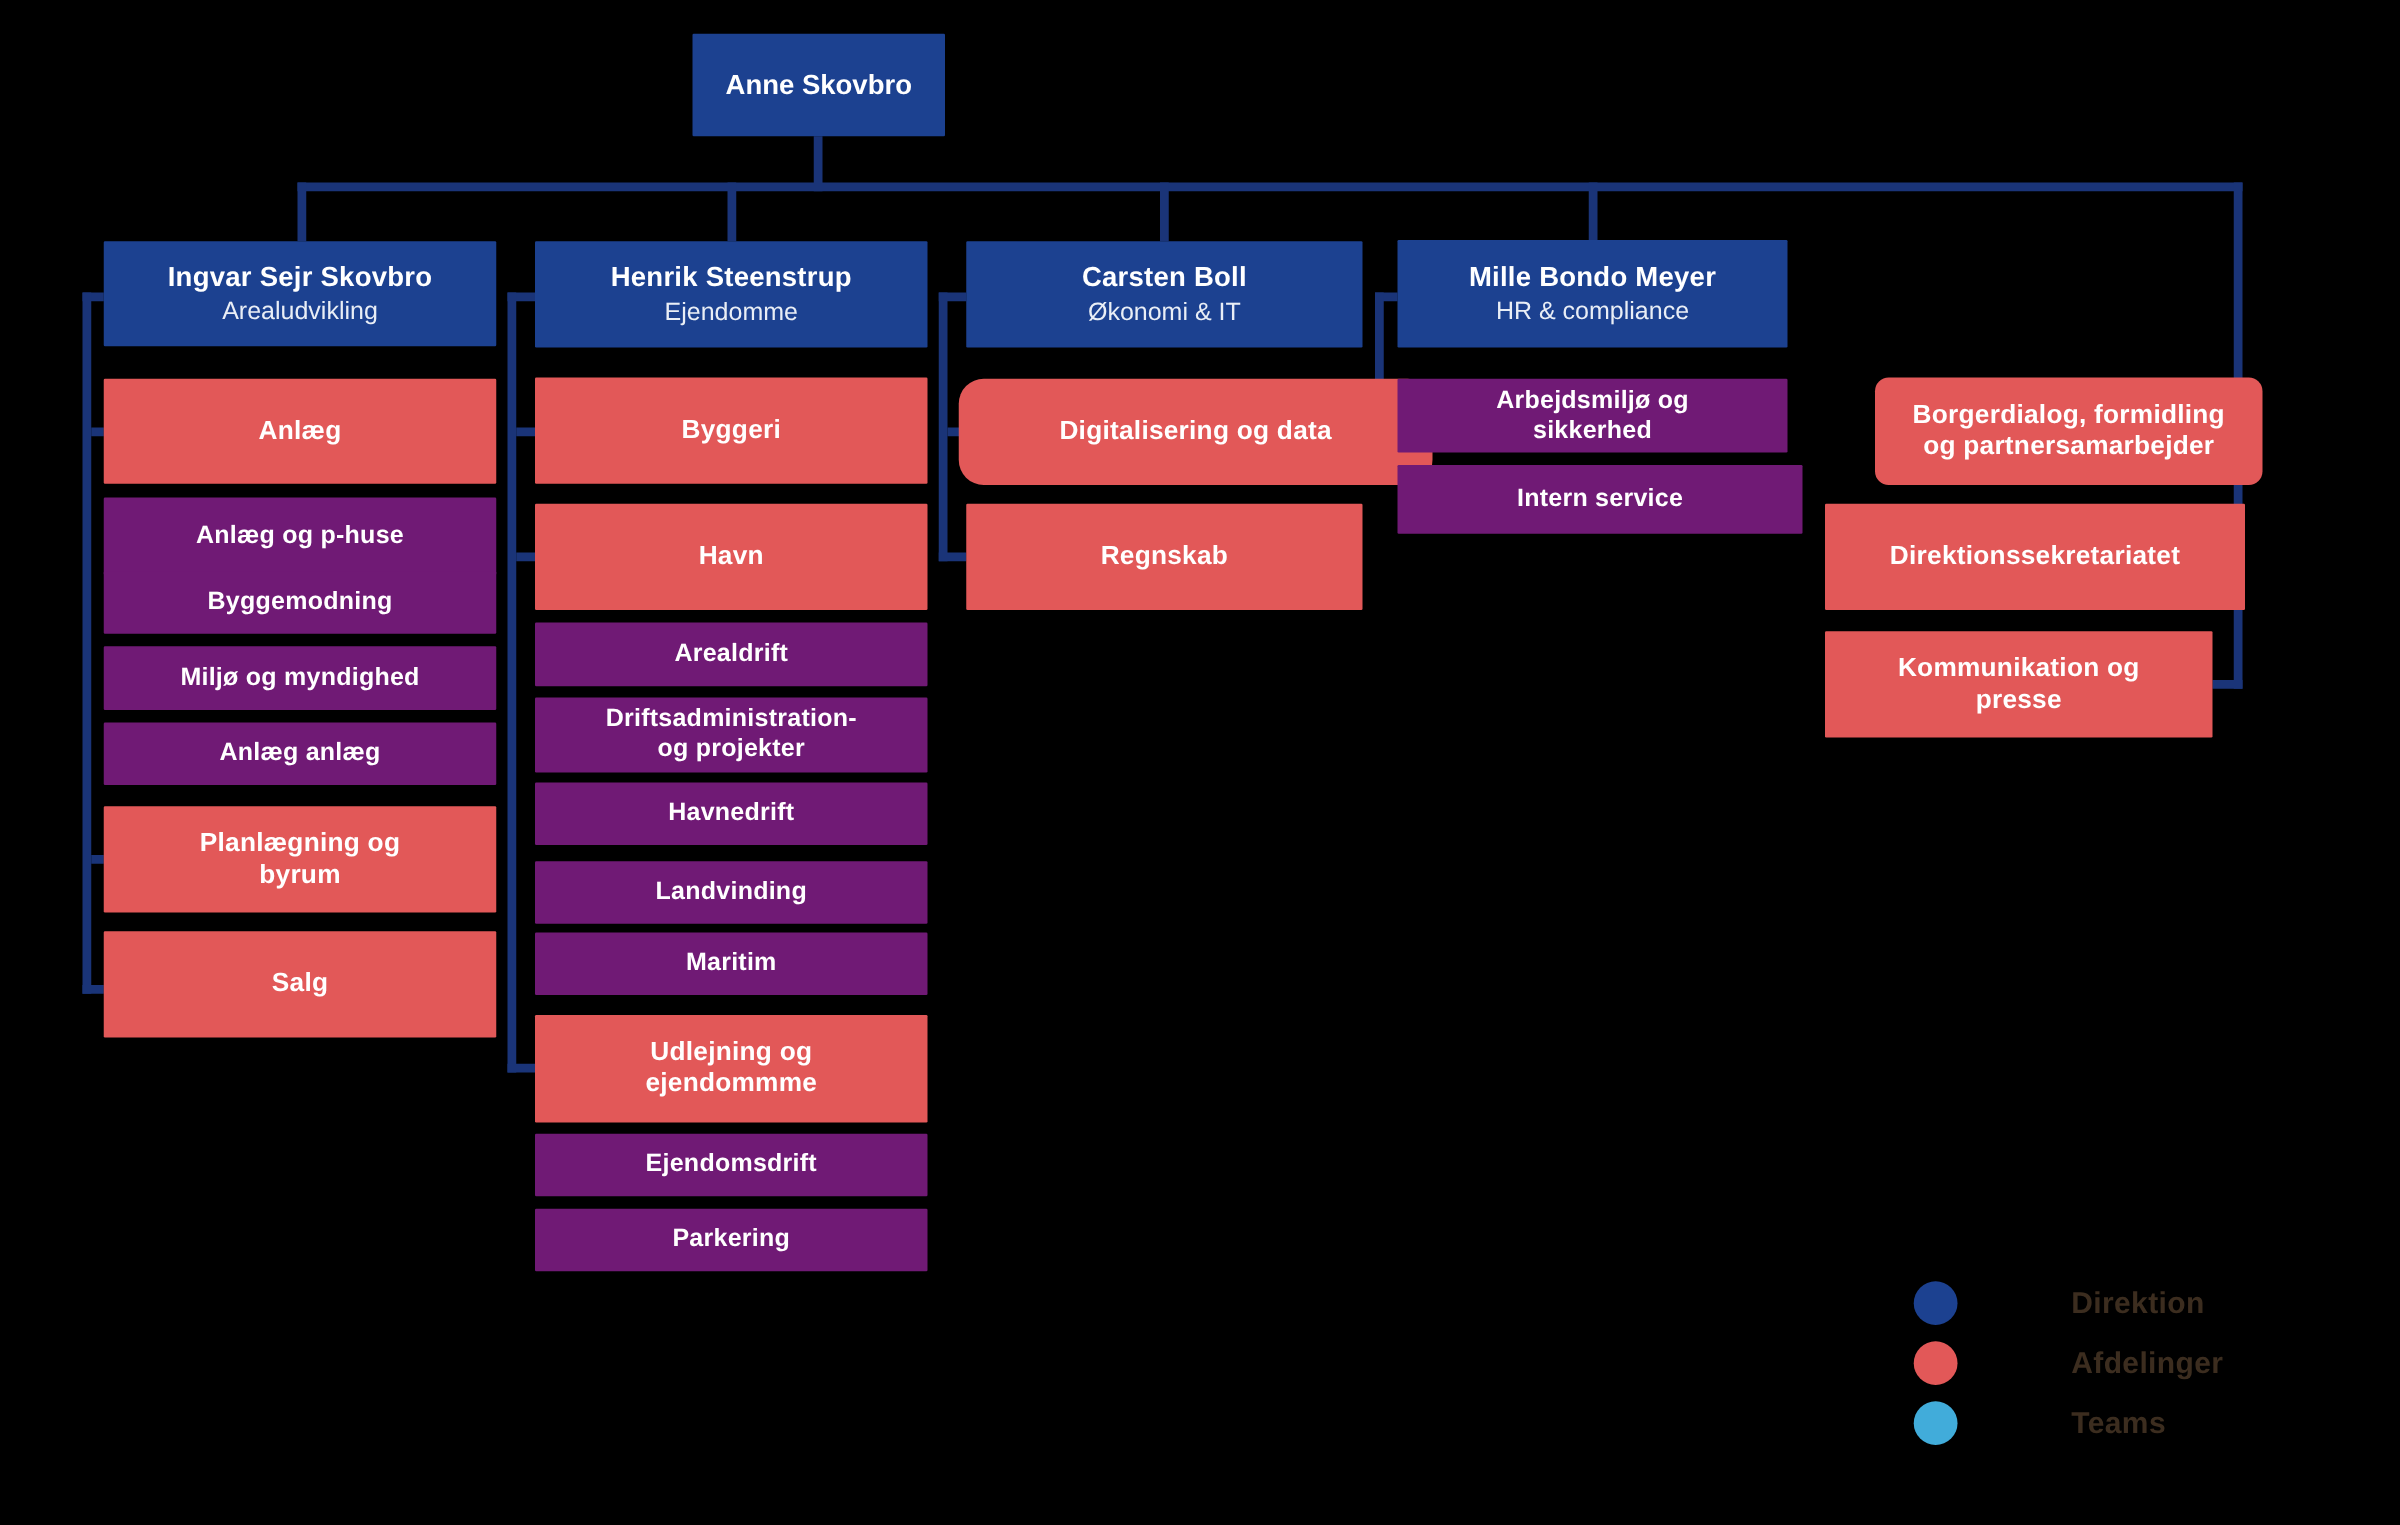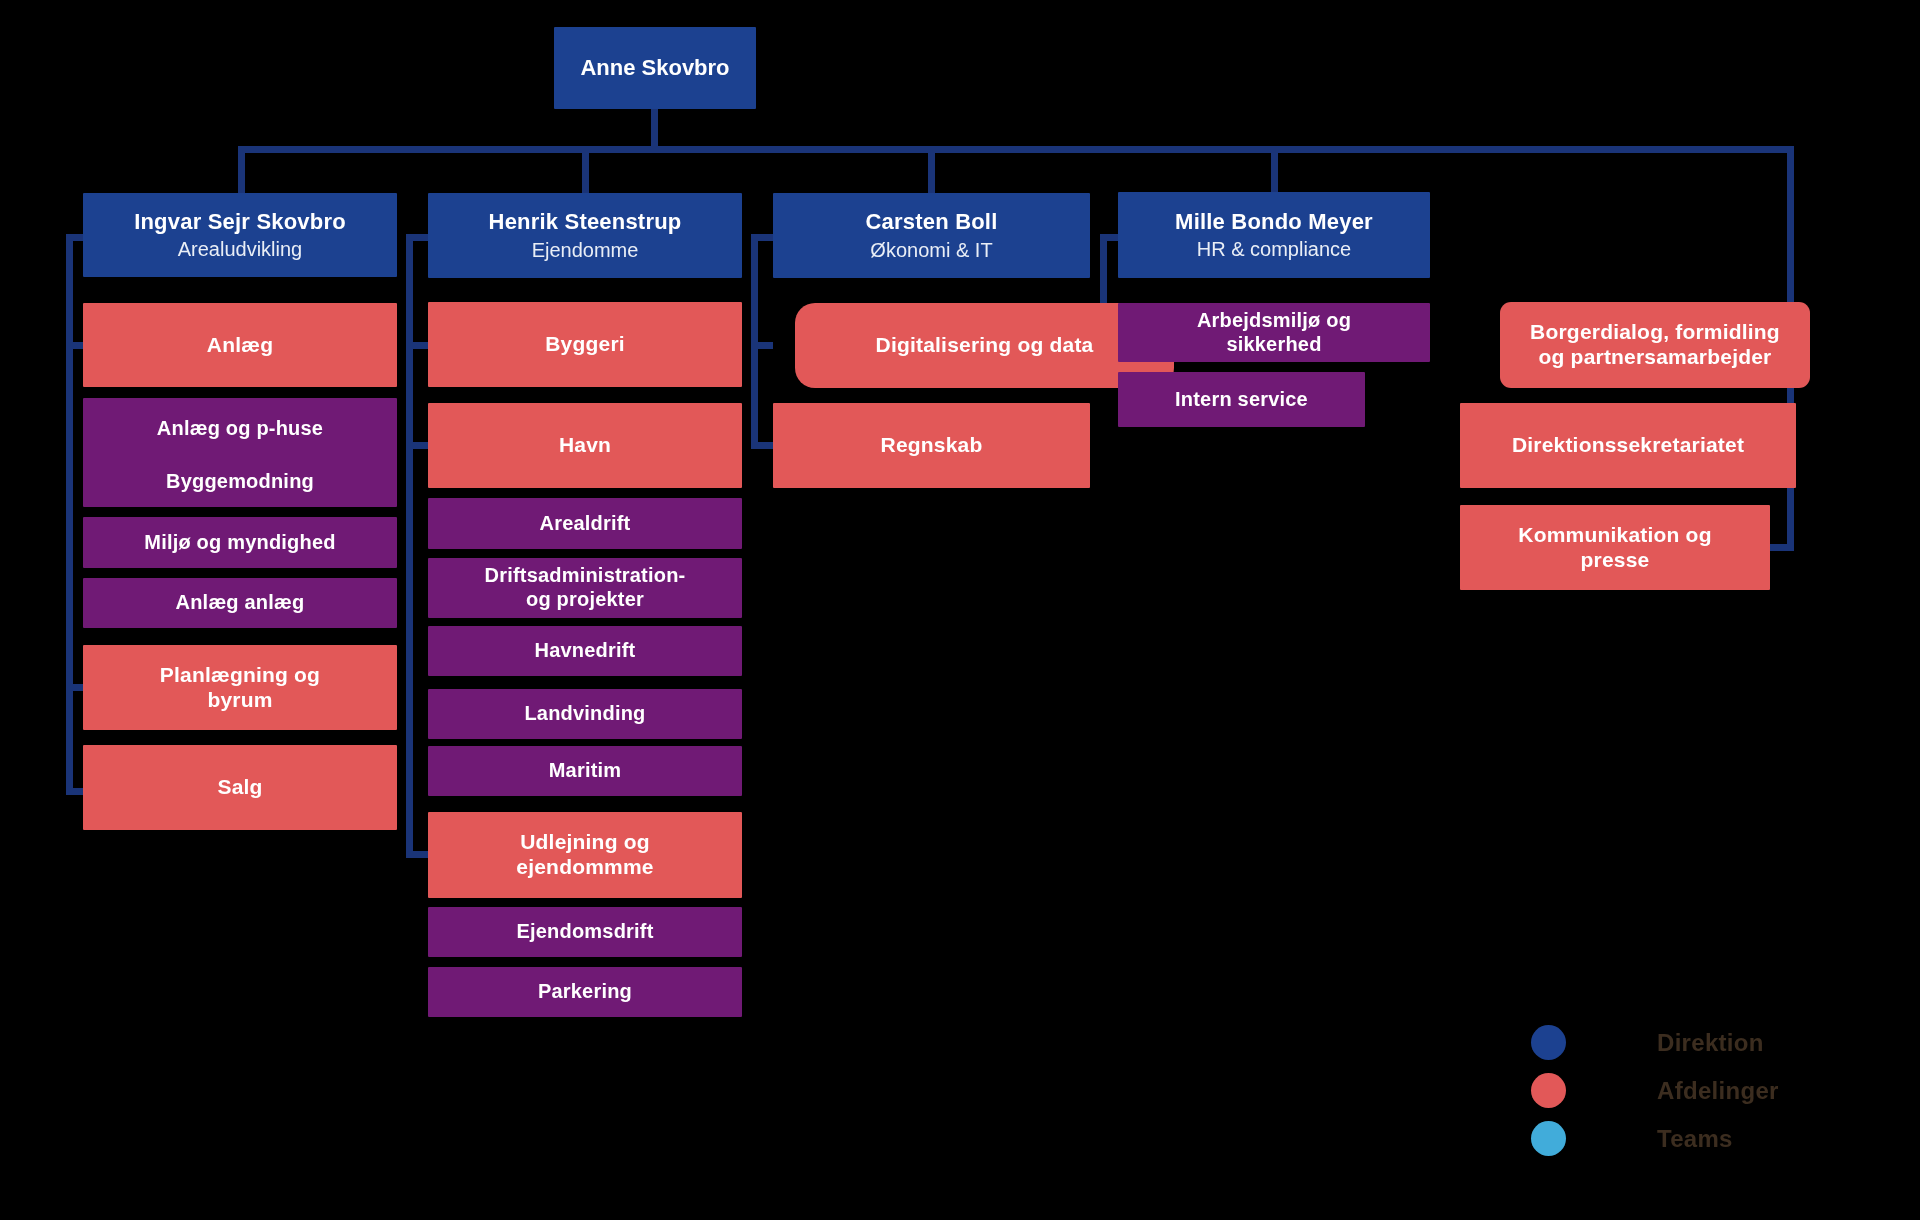--- a/index.html
+++ b/index.html
@@ -129,35 +129,35 @@
     <span class="lbl">Ejendomsdrift</span>
   </div>
   <div class="box team" style="left:428px;top:967px;width:314px;height:50px;">
     <span class="lbl">Parkering</span>
   </div>
 
   <div class="box navy" style="left:773px;top:193px;width:317px;height:85px;">
     <span class="hd-name">Carsten Boll</span>
     <span class="hd-dept">Økonomi &amp; IT</span>
   </div>
-  <div class="box red" style="left:795px;top:303px;width:379px;height:85px;border-radius:20px;">
+  <div class="box red" style="left:767px;top:303px;width:379px;height:85px;border-radius:20px;">
     <span class="lbl">Digitalisering og data</span>
   </div>
   <div class="box red" style="left:773px;top:403px;width:317px;height:85px;">
     <span class="lbl">Regnskab</span>
   </div>
 
   <div class="box navy" style="left:1118px;top:192px;width:312px;height:86px;">
     <span class="hd-name">Mille Bondo Meyer</span>
     <span class="hd-dept">HR &amp; compliance</span>
   </div>
   <div class="box team" style="left:1118px;top:303px;width:312px;height:59px;">
     <span class="lbl mw210">Arbejdsmiljø og sikkerhed</span>
   </div>
-  <div class="box team" style="left:1118px;top:372px;width:247px;height:55px;">
+  <div class="box team" style="left:1118px;top:372px;width:324px;height:55px;">
     <span class="lbl">Intern service</span>
   </div>
 
   <div class="box red" style="left:1500px;top:302px;width:310px;height:86px;border-radius:11px;">
     <span class="lbl mw270">Borgerdialog, formidling og partnersamarbejder</span>
   </div>
   <div class="box red" style="left:1460px;top:403px;width:336px;height:85px;">
     <span class="lbl">Direktionssekretariatet</span>
   </div>
   <div class="box red" style="left:1460px;top:505px;width:310px;height:85px;">

